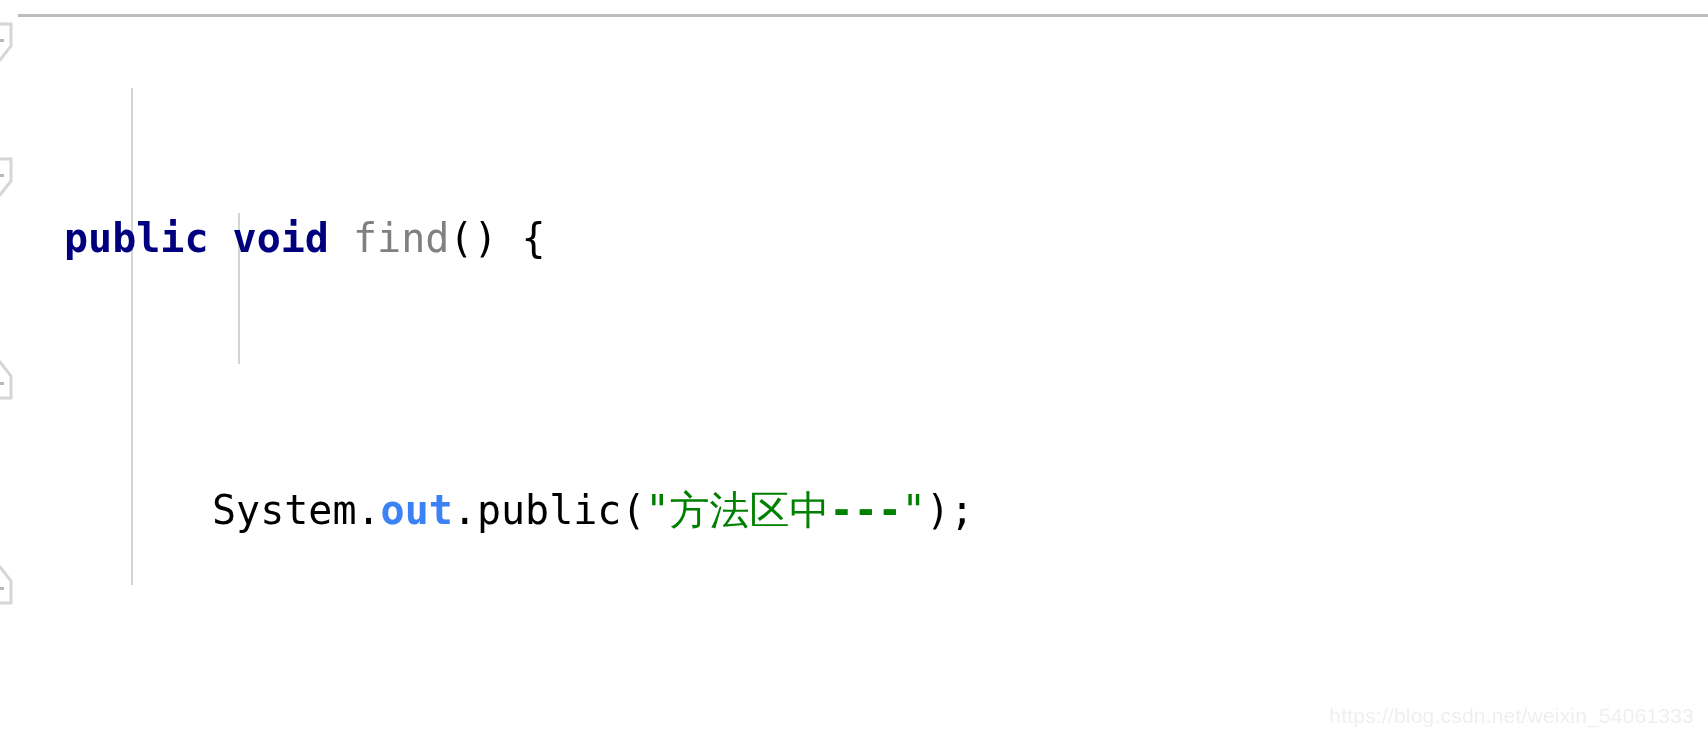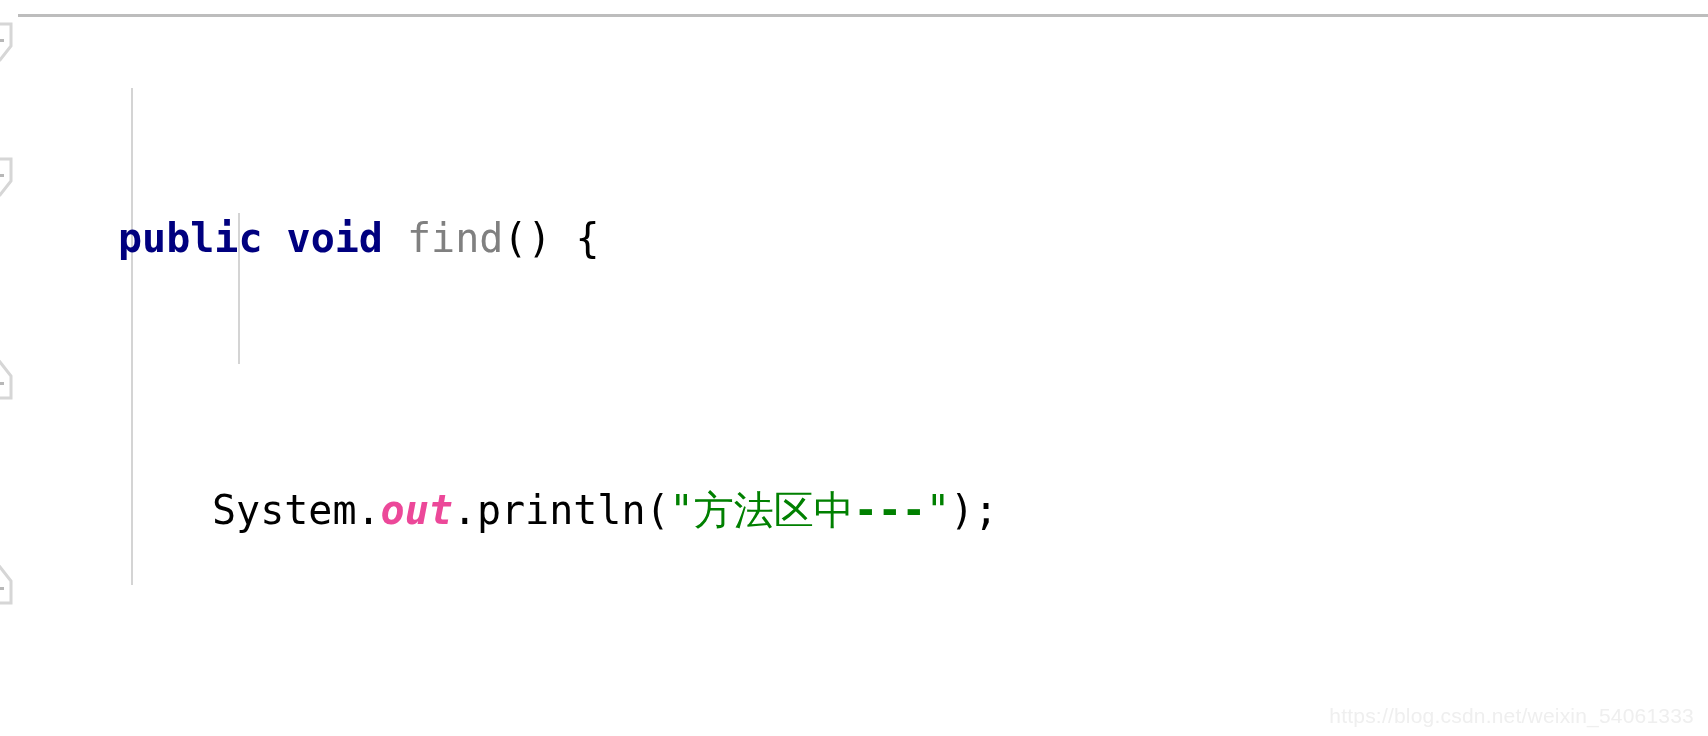--- a/index.html
+++ b/index.html
@@ -58,31 +58,31 @@
     top: 0;
     width: 1708px;
     padding: 0;
     font-size: 40px;
     line-height: 68px;
     white-space: pre;
     letter-spacing: 0px;
   }
   .line {
     height: 68px;
-    padding-left: 118px;
+    padding-left: 64px;
     white-space: pre;
   }
 
   
   .kw       { color: #00007f; font-weight: bold; }
   .method   { color: #808080; }
   .plain    { color: #000000; }
   .str      { color: #008000; }
   .str-b    { color: #008000; font-weight: bold; }
-  .field    { color: #ec4899; font-weight: bold; font-style: italic; }
+  .field    { color: #3b82f6; font-weight: bold; }
   .cjk      { font-family: Liberation Serif, serif; }
 
   
   .watermark {
     position: absolute;
     right: 14px;
     bottom: 8px;
     font-family: "Liberation Sans", sans-serif;
     font-size: 21px;
     color: #efefef;
@@ -129,21 +129,21 @@
 
   </div>
 
   <div class="indent-guide" id="guide-outer"></div>
   <div class="indent-guide" id="guide-inner"></div>
 
   <div class="code">
 
     <div class="line"><span class="kw">public</span><span class="plain"> </span><span class="kw">void</span><span class="plain"> </span><span class="method">find</span><span class="plain">() {</span></div>
 
-    <div class="line" style="padding-left:212px;"><span class="plain">System.</span><span class="field">out</span><span class="plain">.println(</span><span class="str">"</span><span class="str cjk">方法区中</span><span class="str-b">---</span><span class="str">"</span><span class="plain">);</span></div>
+    <div class="line" style="padding-left:212px;"><span class="plain">System.</span><span class="field">out</span><span class="plain">.public(</span><span class="str">"</span><span class="str cjk">方法区中</span><span class="str-b">---</span><span class="str">"</span><span class="plain">);</span></div>
 
     
 
     
 
     
 
     
 
     

